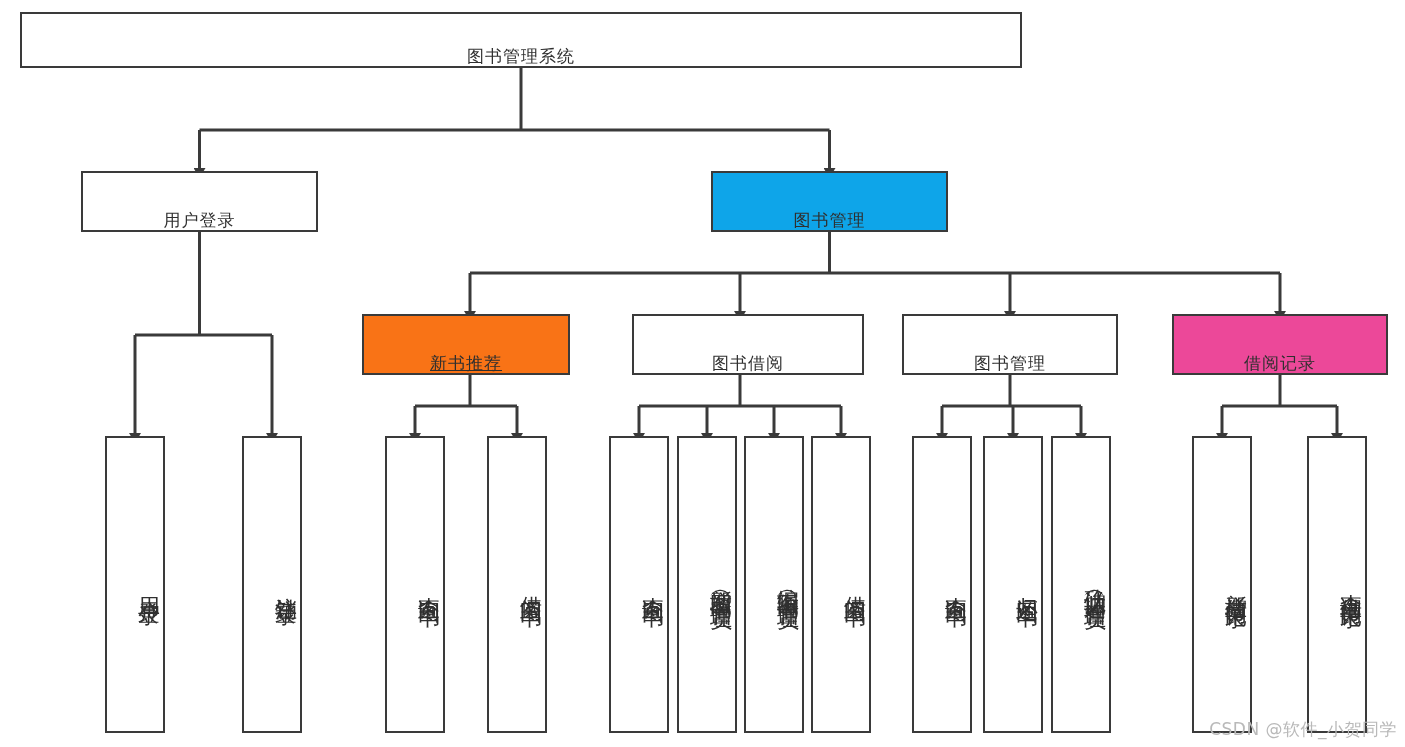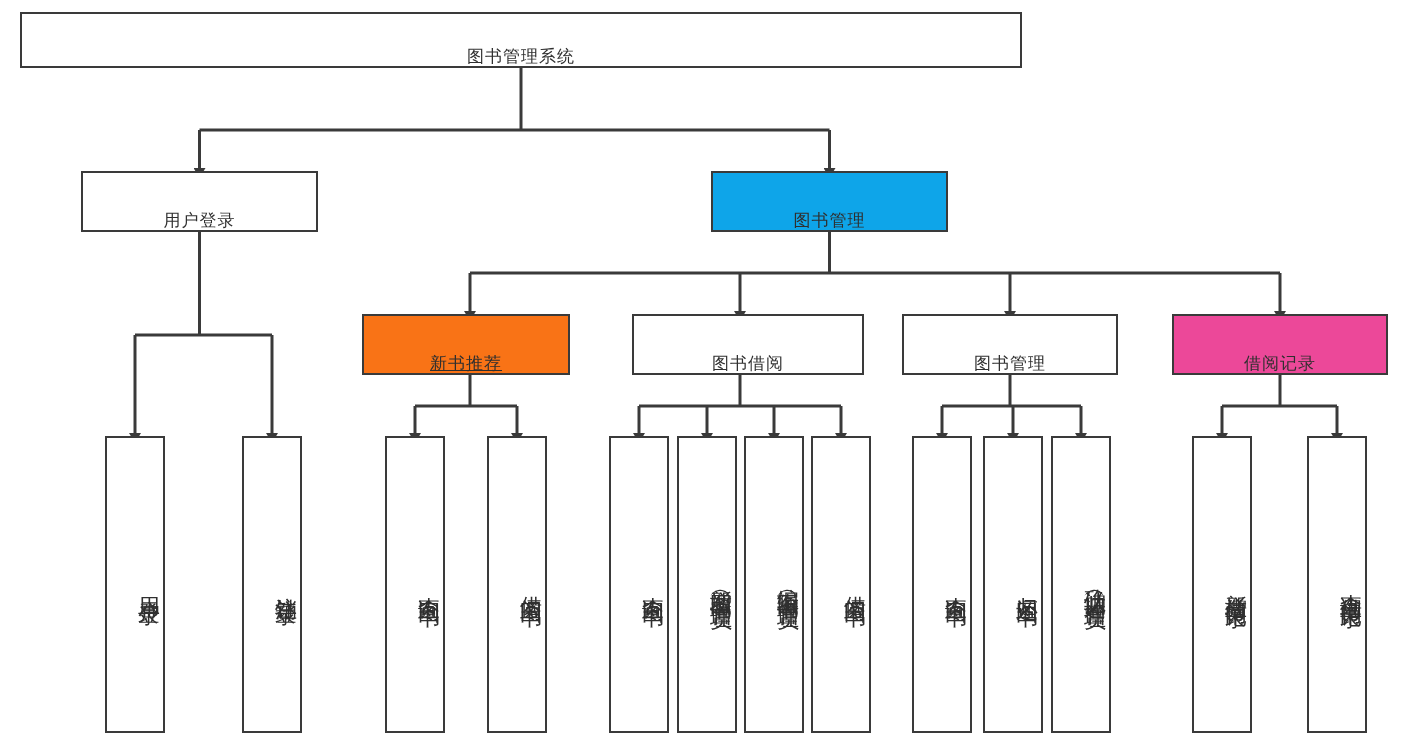--- a/index.html
+++ b/index.html
@@ -171,13 +171,14 @@
         <span class="vlabel">确认归还（管理员）</span>
       </div>
       <div class="node vert" style="left: 1192px; top: 436px; width: 60px; height: 297px; border-color: rgb(58, 58, 58); background: rgb(255, 255, 255); color: rgb(47, 47, 47);">
         <span class="vlabel">新增借阅记录</span>
       </div>
       <div class="node vert" style="left: 1307px; top: 436px; width: 60px; height: 297px; border-color: rgb(58, 58, 58); background: rgb(255, 255, 255); color: rgb(47, 47, 47);">
         <span class="vlabel">查询借阅记录</span>
       </div>
     </div>
 
+  <div id="watermark">CSDN @软件_小贺同学</div>
 </div>
 
 </body></html>

